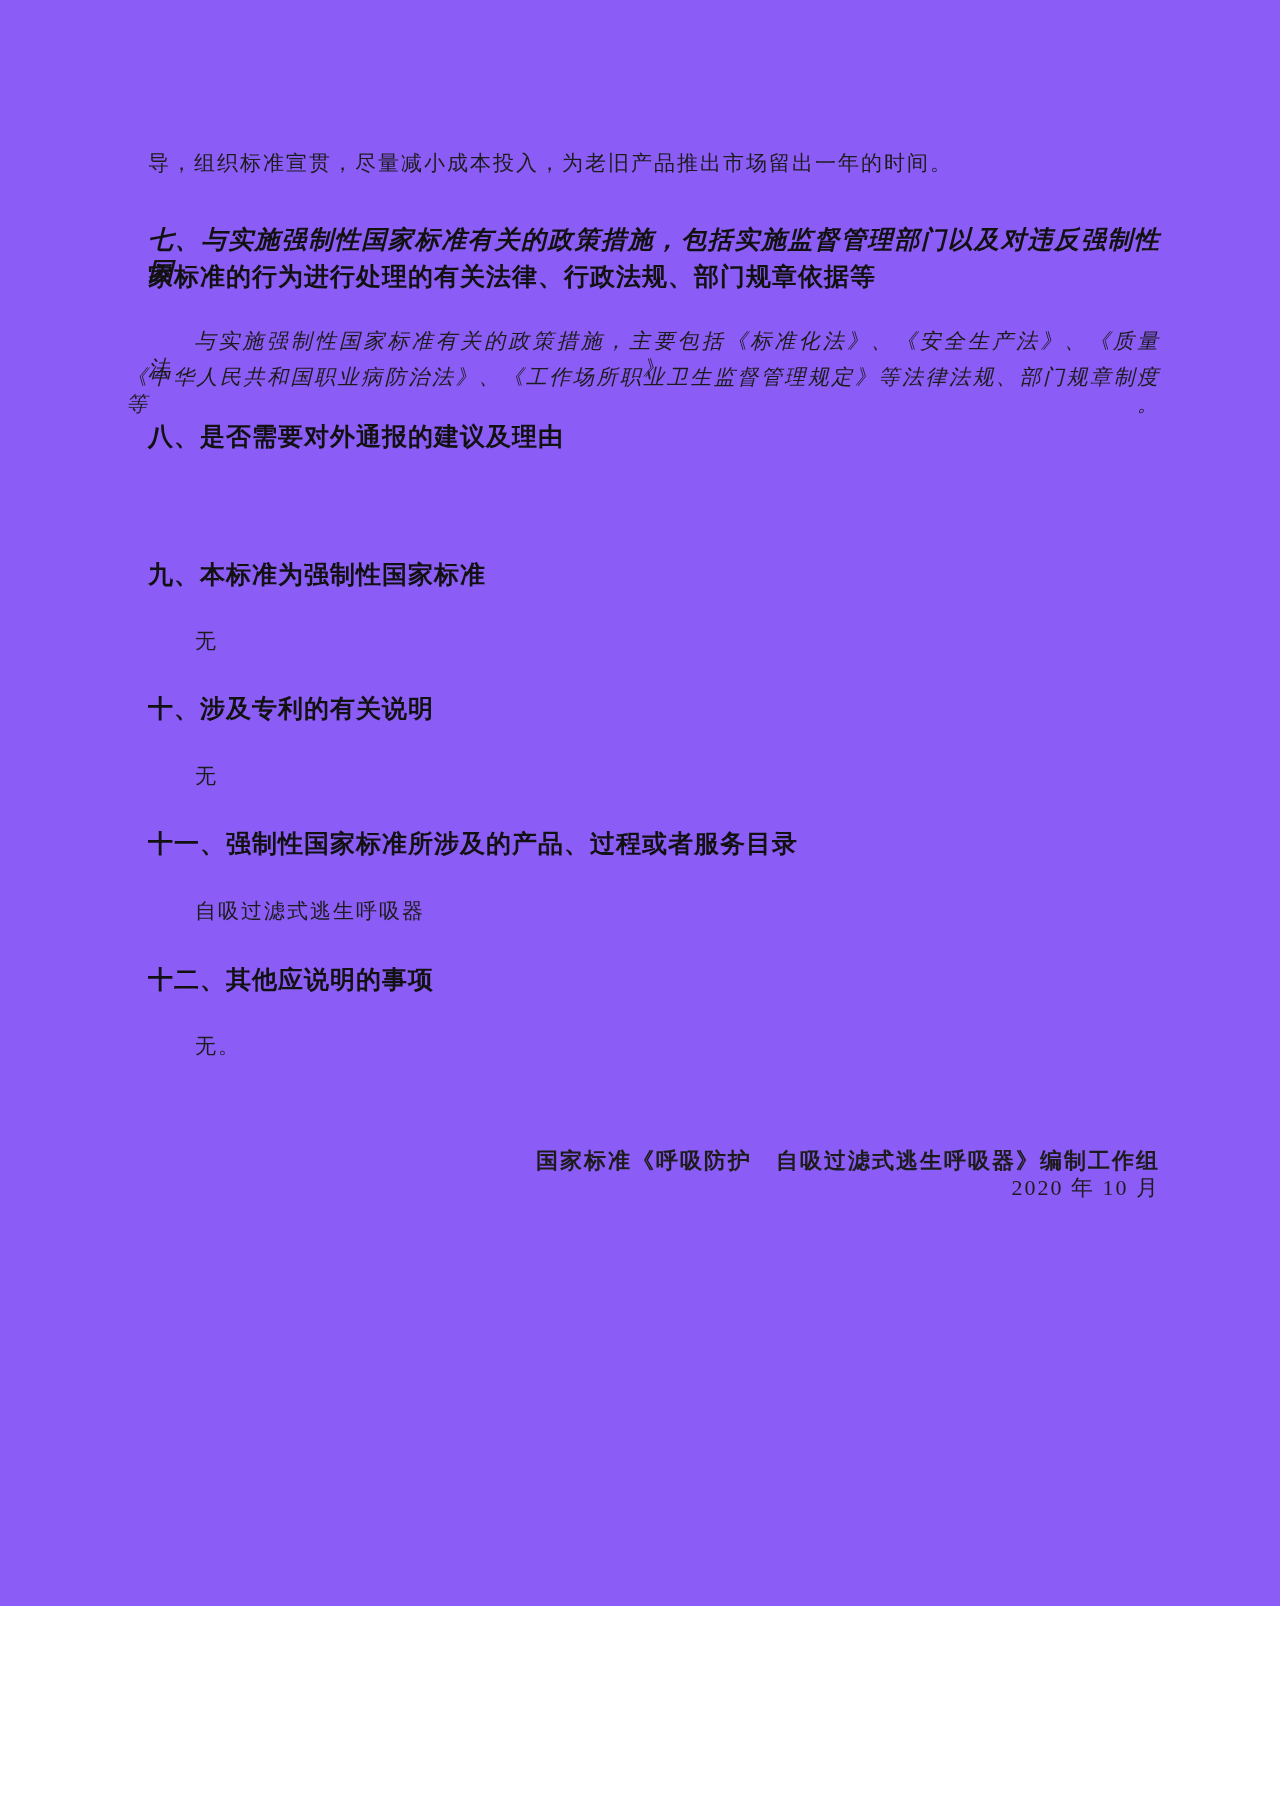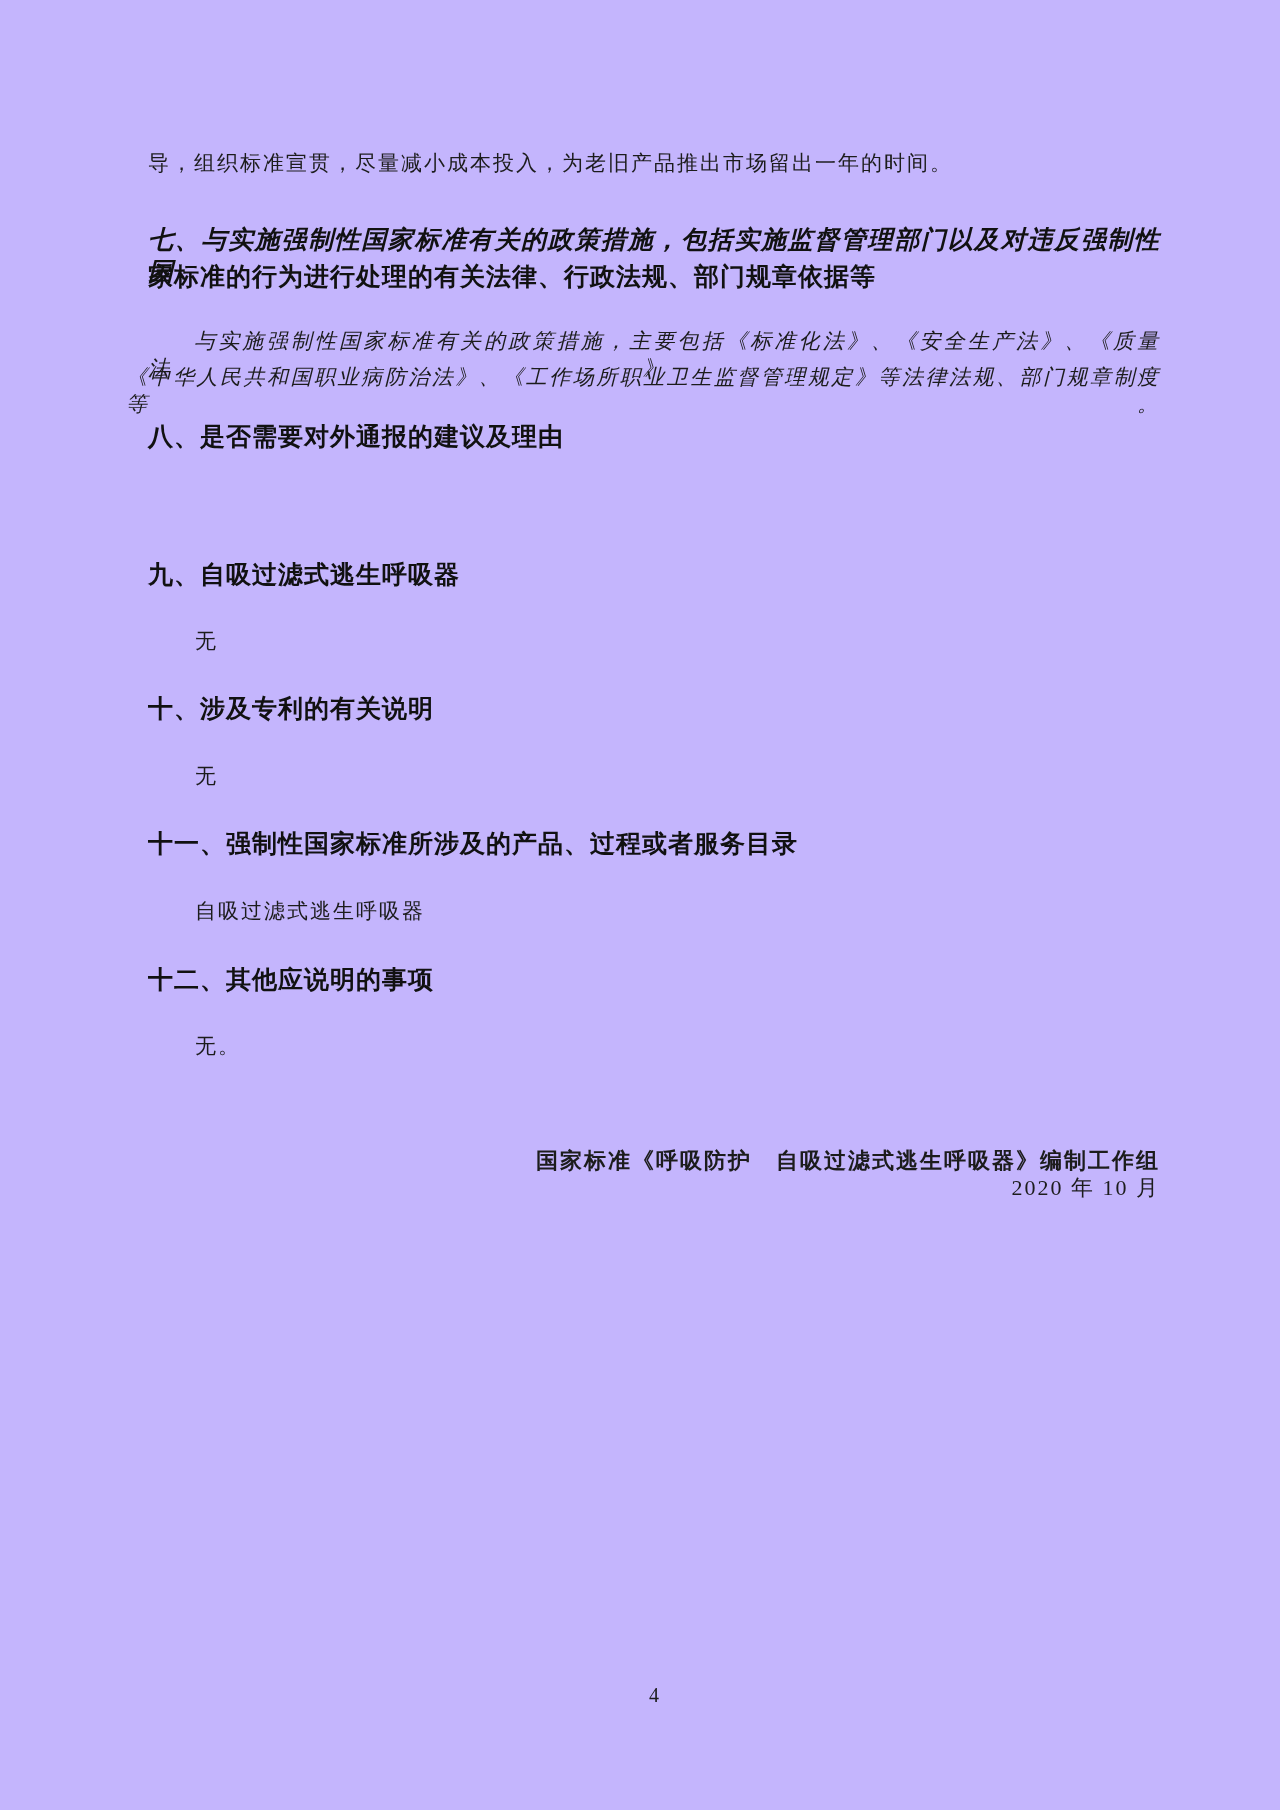--- a/index.html
+++ b/index.html
@@ -3,22 +3,22 @@
 <meta charset="utf-8">
 <style>
   html, body {
     margin: 0;
     padding: 0;
     background: #ffffff;
   }
   .page {
     position: relative;
     width: 1280px;
-    height: 1810px;
-    background: #c4b5fd;
+    height: 1606px;
+    background: #8b5cf6;
     overflow: hidden;
     font-family: "Liberation Serif", serif;
     color: #1c1c1c;
   }
   
   .b {
     position: absolute;
     left: 148px;
     width: 1012px;
     font-family: "Liberation Serif", serif;
@@ -64,21 +64,21 @@
   <div class="b" style="top:150px;">导，组织标准宣贯，尽量减小成本投入，为老旧产品推出市场留出一年的时间。</div>
 
   <div class="h jlast" style="top:223px;">七、与实施强制性国家标准有关的政策措施，包括实施监督管理部门以及对违反强制性国</div>
   <div class="h" style="top:261px;font-family:Liberation Serif, serif;">家标准的行为进行处理的有关法律、行政法规、部门规章依据等</div>
 
   <div class="b jlast hang" style="top:364px;">《中华人民共和国职业病防治法》、《工作场所职业卫生监督管理规定》等法律法规、部门规章制度等。</div>
   <div class="b jlast indent2" style="top:328px;">与实施强制性国家标准有关的政策措施，主要包括《标准化法》、《安全生产法》、《质量法》、</div>
 
   <div class="h" style="top:420px;">八、是否需要对外通报的建议及理由</div>
 
-  <div class="h" style="top:558px;">九、自吸过滤式逃生呼吸器</div>
+  <div class="h" style="top:558px;">九、本标准为强制性国家标准</div>
   <div class="b" style="top:628px; left:195px;">无</div>
 
   <div class="h" style="top:692px;">十、涉及专利的有关说明</div>
   <div class="b" style="top:763px; left:195px;">无</div>
 
   <div class="h" style="top:827px;">十一、强制性国家标准所涉及的产品、过程或者服务目录</div>
   <div class="b" style="top:898px; left:195px;">自吸过滤式逃生呼吸器</div>
 
   <div class="h" style="top:963px;">十二、其他应说明的事项</div>
   <div class="b" style="top:1033px; left:195px;">无。</div>

